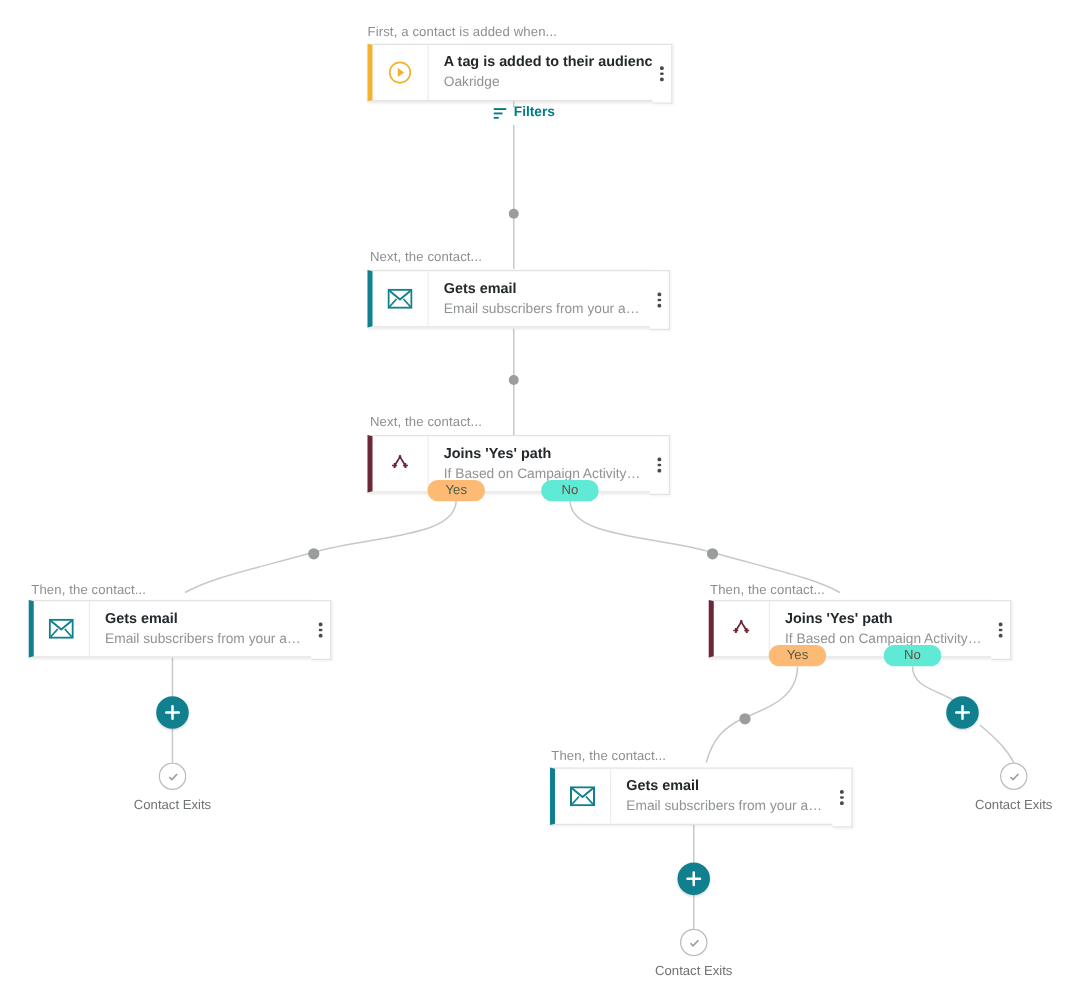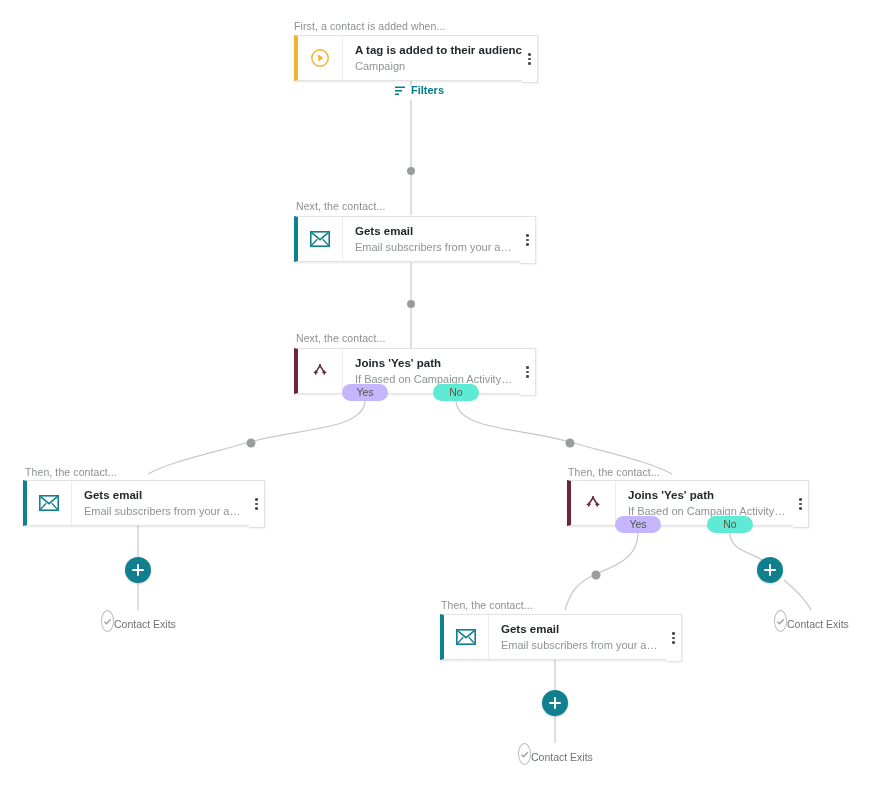--- a/index.html
+++ b/index.html
@@ -126,21 +126,21 @@
     height: 17px;
     line-height: 17px;
     border-radius: 9px;
     font-size: 10.5px;
     text-align: center;
     min-width: 46px;
     padding: 0 8px;
     box-sizing: border-box;
   }
   .pill.yes {
-    background: #c4b5fd;
+    background: #fdba74;
     color: #4c5a49;
   }
   .pill.no {
     background: #5eead4;
     color: #6b4e42;
   }
 
   
   .add-start {
     position: absolute;
@@ -195,20 +195,21 @@
     background: #ffffff;
     border-radius: 1px;
   }
   .plus-btn::before { width: 12px; height: 2px; }
   .plus-btn::after  { width: 2px;  height: 12px; }
 
   
   .exit-node {
     position: absolute;
     display: flex;
+    flex-direction: column;
     align-items: center;
   }
   .exit-circle {
     width: 20px;
     height: 20px;
     border-radius: 50%;
     border: 1px solid #b9bcbd;
     background: #fff;
     display: flex;
     align-items: center;
@@ -267,21 +268,21 @@
   <div class="node" style="left:294px; top:35px; width:230px;">
     <div class="card" style="border-left-color:#f2b230;">
       <div class="icon-col">
         <svg class="ico" width="20" height="20" viewBox="0 0 20 20">
           <circle cx="10" cy="10" r="8.2" fill="none" stroke="#f2b230" stroke-width="1.4"></circle>
           <path d="M8.2 6.4 L13.4 10 L8.2 13.6 Z" fill="#f2b230"></path>
         </svg>
       </div>
       <div class="text-col">
         <div class="title">A tag is added to their audience data</div>
-        <div class="subtitle">Campaign</div>
+        <div class="subtitle">Oakridge</div>
       </div>
       <div class="kebab">
         <i></i>
           <i></i>
           <i></i>
       </div>
     </div>
   </div>
 
   <div class="filters-link" style="left:394px; top:84px;">

